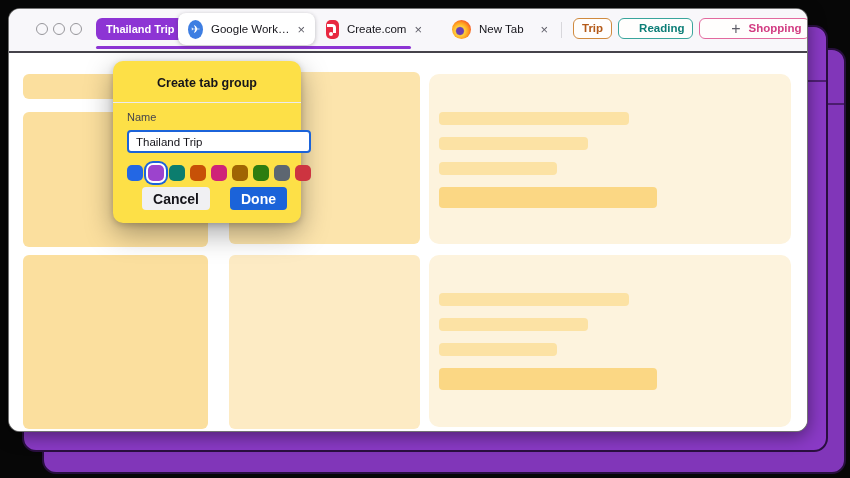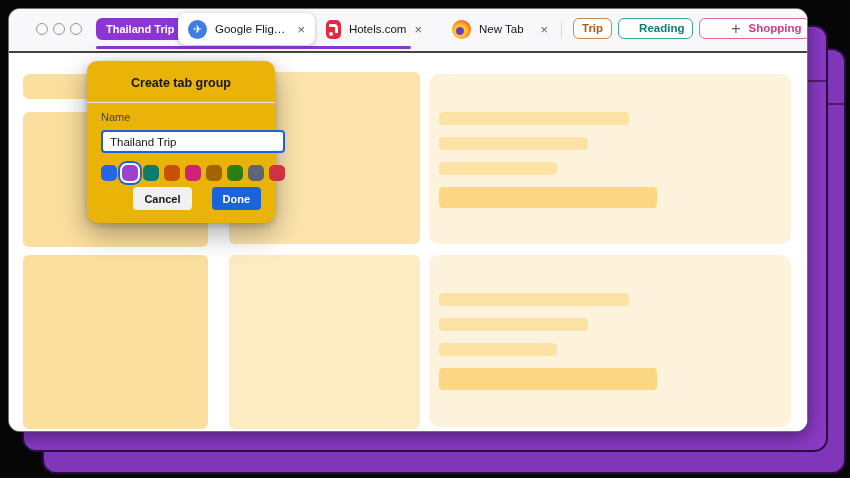--- a/index.html
+++ b/index.html
@@ -52,33 +52,33 @@
 
   .new-tab-btn { position: absolute; left: 716px; top: 9px; width: 22px; height: 22px; border-radius: 4px;
                  display: flex; align-items: center; justify-content: center; color: #5f5e68; font-size: 16px; }
 
   
   .skel { position: absolute; border-radius: 6px; }
   .card { position: absolute; border-radius: 10px; }
   .card .line { position: absolute; left: 10px; border-radius: 4px; }
 
   
-  .dialog { position: absolute; left: 87px; top: 61px; width: 188px; height: 162px; background: #eab308;
+  .dialog { position: absolute; left: 113px; top: 61px; width: 188px; height: 162px; background: #fde047;
             border-radius: 10px; box-shadow: 0 10px 28px rgba(0,0,0,0.35), 0 2px 6px rgba(0,0,0,0.18); z-index: 20; }
   .dialog-title { text-align: center; padding-top: 15px; font-size: 12.5px; font-weight: bold; color: #15141a; }
   .dialog-divider { margin-top: 12px; height: 1px; background: #ebebef; }
   .dialog-body { padding: 8px 14px 0 14px; }
   .field-label { font-size: 11px; color: #45444d; margin-bottom: 7px; }
   .name-input { width: 184px; height: 23px; border: 2px solid; border-radius: 4px; padding: 0 7px;
                 font-size: 11.5px; color: #15141a; font-family: "Liberation Sans", sans-serif; outline: none; }
   .swatch-row { margin-top: 12px; width: 184px; display: flex; justify-content: space-between; }
   .swatch { width: 16px; height: 16px; border-radius: 5px; cursor: default; }
   .swatch.selected { box-shadow: 0 0 0 2px #ffffff, 0 0 0 4px #1b63d9; }
   .dialog-buttons { position: absolute; right: 14px; bottom: 13px; display: flex; gap: 8px; }
-  .btn { height: 23px; padding: 0 11px; border: none; border-radius: 4px; font-size: 11px; font-weight: bold;
+  .btn { height: 23px; padding: 0 11px; border: none; border-radius: 4px; font-size: 14px; font-weight: bold;
          font-family: "Liberation Sans", sans-serif; cursor: default; }
   .btn-cancel { background: #f0f0f3; color: #15141a; }
   .btn-done { color: #ffffff; }
 </style>
 </head>
 <body>
 
 <div class="stage">
 
   <div class="bg-window bg-window-2">
@@ -97,30 +97,30 @@
         <div class="dot"></div>
       </div>
 
       <div class="group-label" style="background-color: rgb(141, 52, 212);">Thailand Trip</div>
       <div class="group-underline" style="background-color: rgb(141, 52, 212);"></div>
 
       <div class="tab active" style="left:169px; width:137px;">
         <div class="favicon-flights">
           <span>✈</span>
         </div>
-        <span class="tab-label">Google Flig…</span>
+        <span class="tab-label">Google Work…</span>
         <span class="close">×</span>
       </div>
 
       <div class="tab" style="left:307px; width:116px;">
         <div class="favicon-hotels">
           <div class="h-bracket"></div>
           <div class="h-dot"></div>
         </div>
-        <span class="tab-label">Hotels.com</span>
+        <span class="tab-label">Create.com</span>
         <span class="close">×</span>
       </div>
 
       <div class="tab" style="left:433px; width:116px;">
         <div class="favicon-firefox"></div>
         <span class="tab-label">New Tab</span>
         <span class="close">×</span>
       </div>
 
       <div class="tab-separator"></div>

